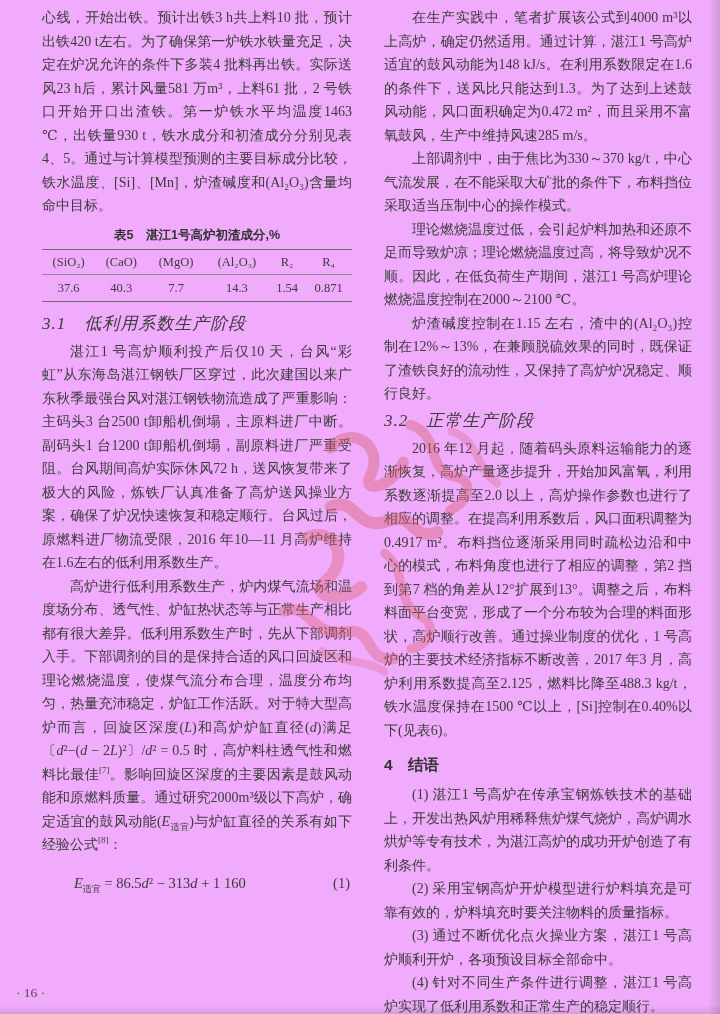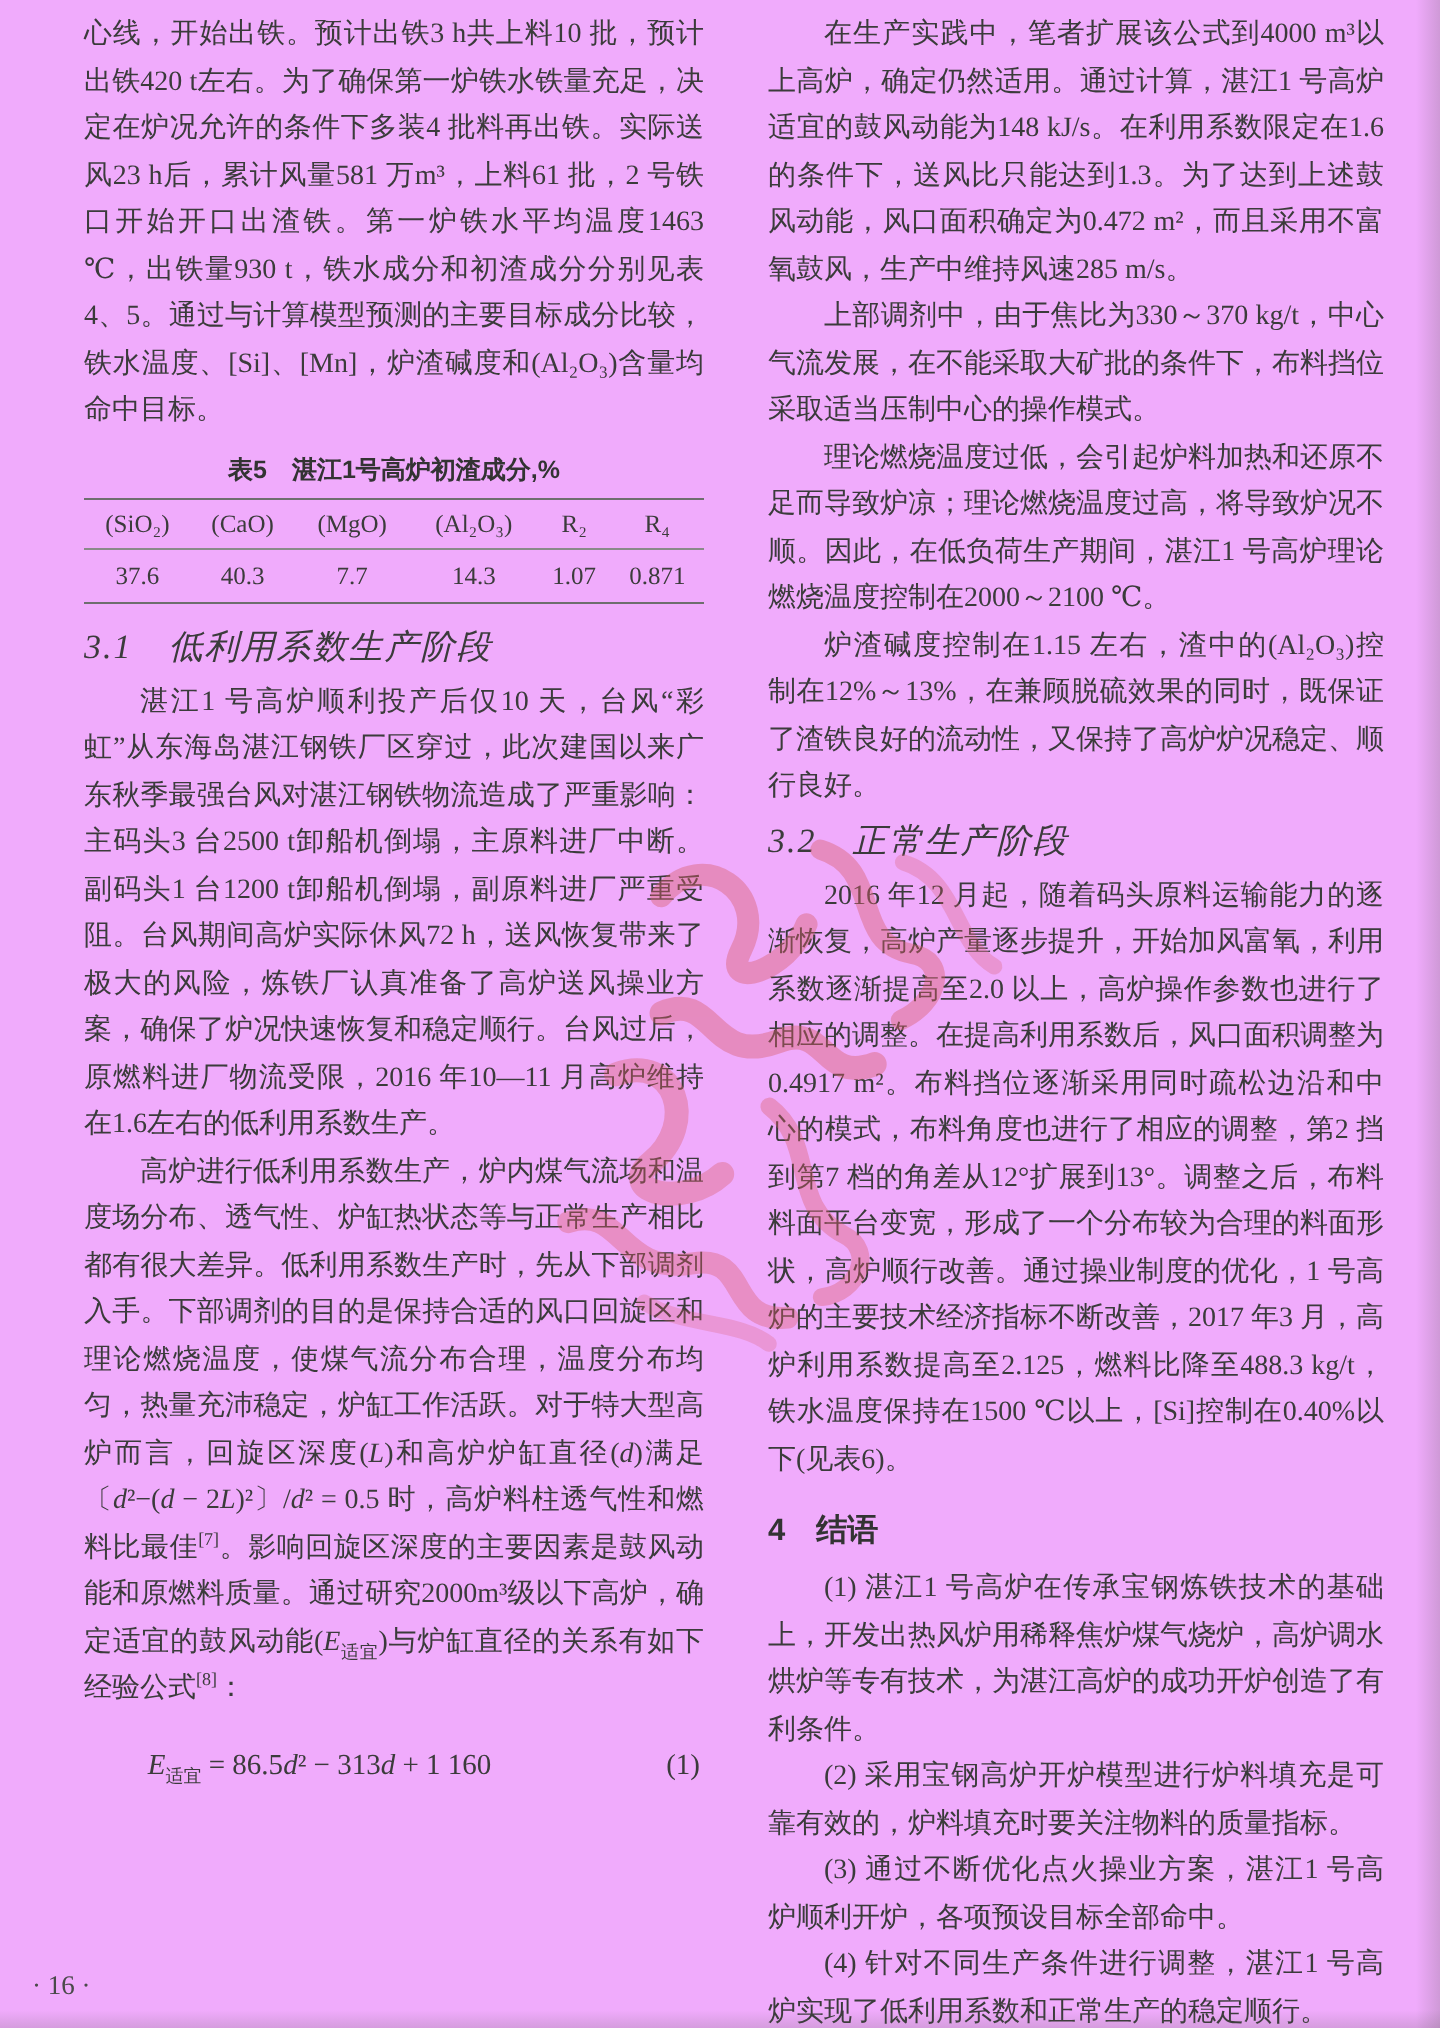--- a/index.html
+++ b/index.html
@@ -126,21 +126,21 @@
             <th class="cell-italic">R₂</th>
             <th class="cell-italic">R₄</th>
           </tr>
         </thead>
         <tbody>
           <tr>
             <td>37.6</td>
             <td>40.3</td>
             <td>7.7</td>
             <td>14.3</td>
-            <td>1.07</td>
+            <td>1.54</td>
             <td>0.871</td>
           </tr>
         </tbody>
       </table>
     </div>
 
     <h3 class="h-sub">3.1　低利用系数生产阶段</h3>
 
     <p class="para">湛江1 号高炉顺利投产后仅10 天，台风“彩虹”从东海岛湛江钢铁厂区穿过，此次建国以来广东秋季最强台风对湛江钢铁物流造成了严重影响：主码头3 台2500 t卸船机倒塌，主原料进厂中断。副码头1 台1200 t卸船机倒塌，副原料进厂严重受阻。台风期间高炉实际休风72 h，送风恢复带来了极大的风险，炼铁厂认真准备了高炉送风操业方案，确保了炉况快速恢复和稳定顺行。台风过后，原燃料进厂物流受限，2016 年10—11 月高炉维持在1.6左右的低利用系数生产。</p>
     <p class="para rich"><span>高炉进行低利用系数生产，炉内煤气流场和温度场分布、透气性、炉缸热状态等与正常生产相比都有很大差异。低利用系数生产时，先从下部调剂入手。下部调剂的目的是保持合适的风口回旋区和理论燃烧温度，使煤气流分布合理，温度分布均匀，热量充沛稳定，炉缸工作活跃。对于特大型高炉而言，回旋区深度(</span><i>L</i><span>)和高炉炉缸直径(</span><i>d</i><span>)满足〔</span><i>d</i><span>²−(</span><i>d</i><span> − 2</span><i>L</i><span>)²〕/</span><i>d</i><span>² = 0.5 时，高炉料柱透气性和燃料比最佳</span><sup>[7]</sup><span>。影响回旋区深度的主要因素是鼓风动能和原燃料质量。通过研究2000m³级以下高炉，确定适宜的鼓风动能(</span><i>E</i><sub>适宜</sub><span>)与炉缸直径的关系有如下经验公式</span><sup>[8]</sup><span>：</span></p>

